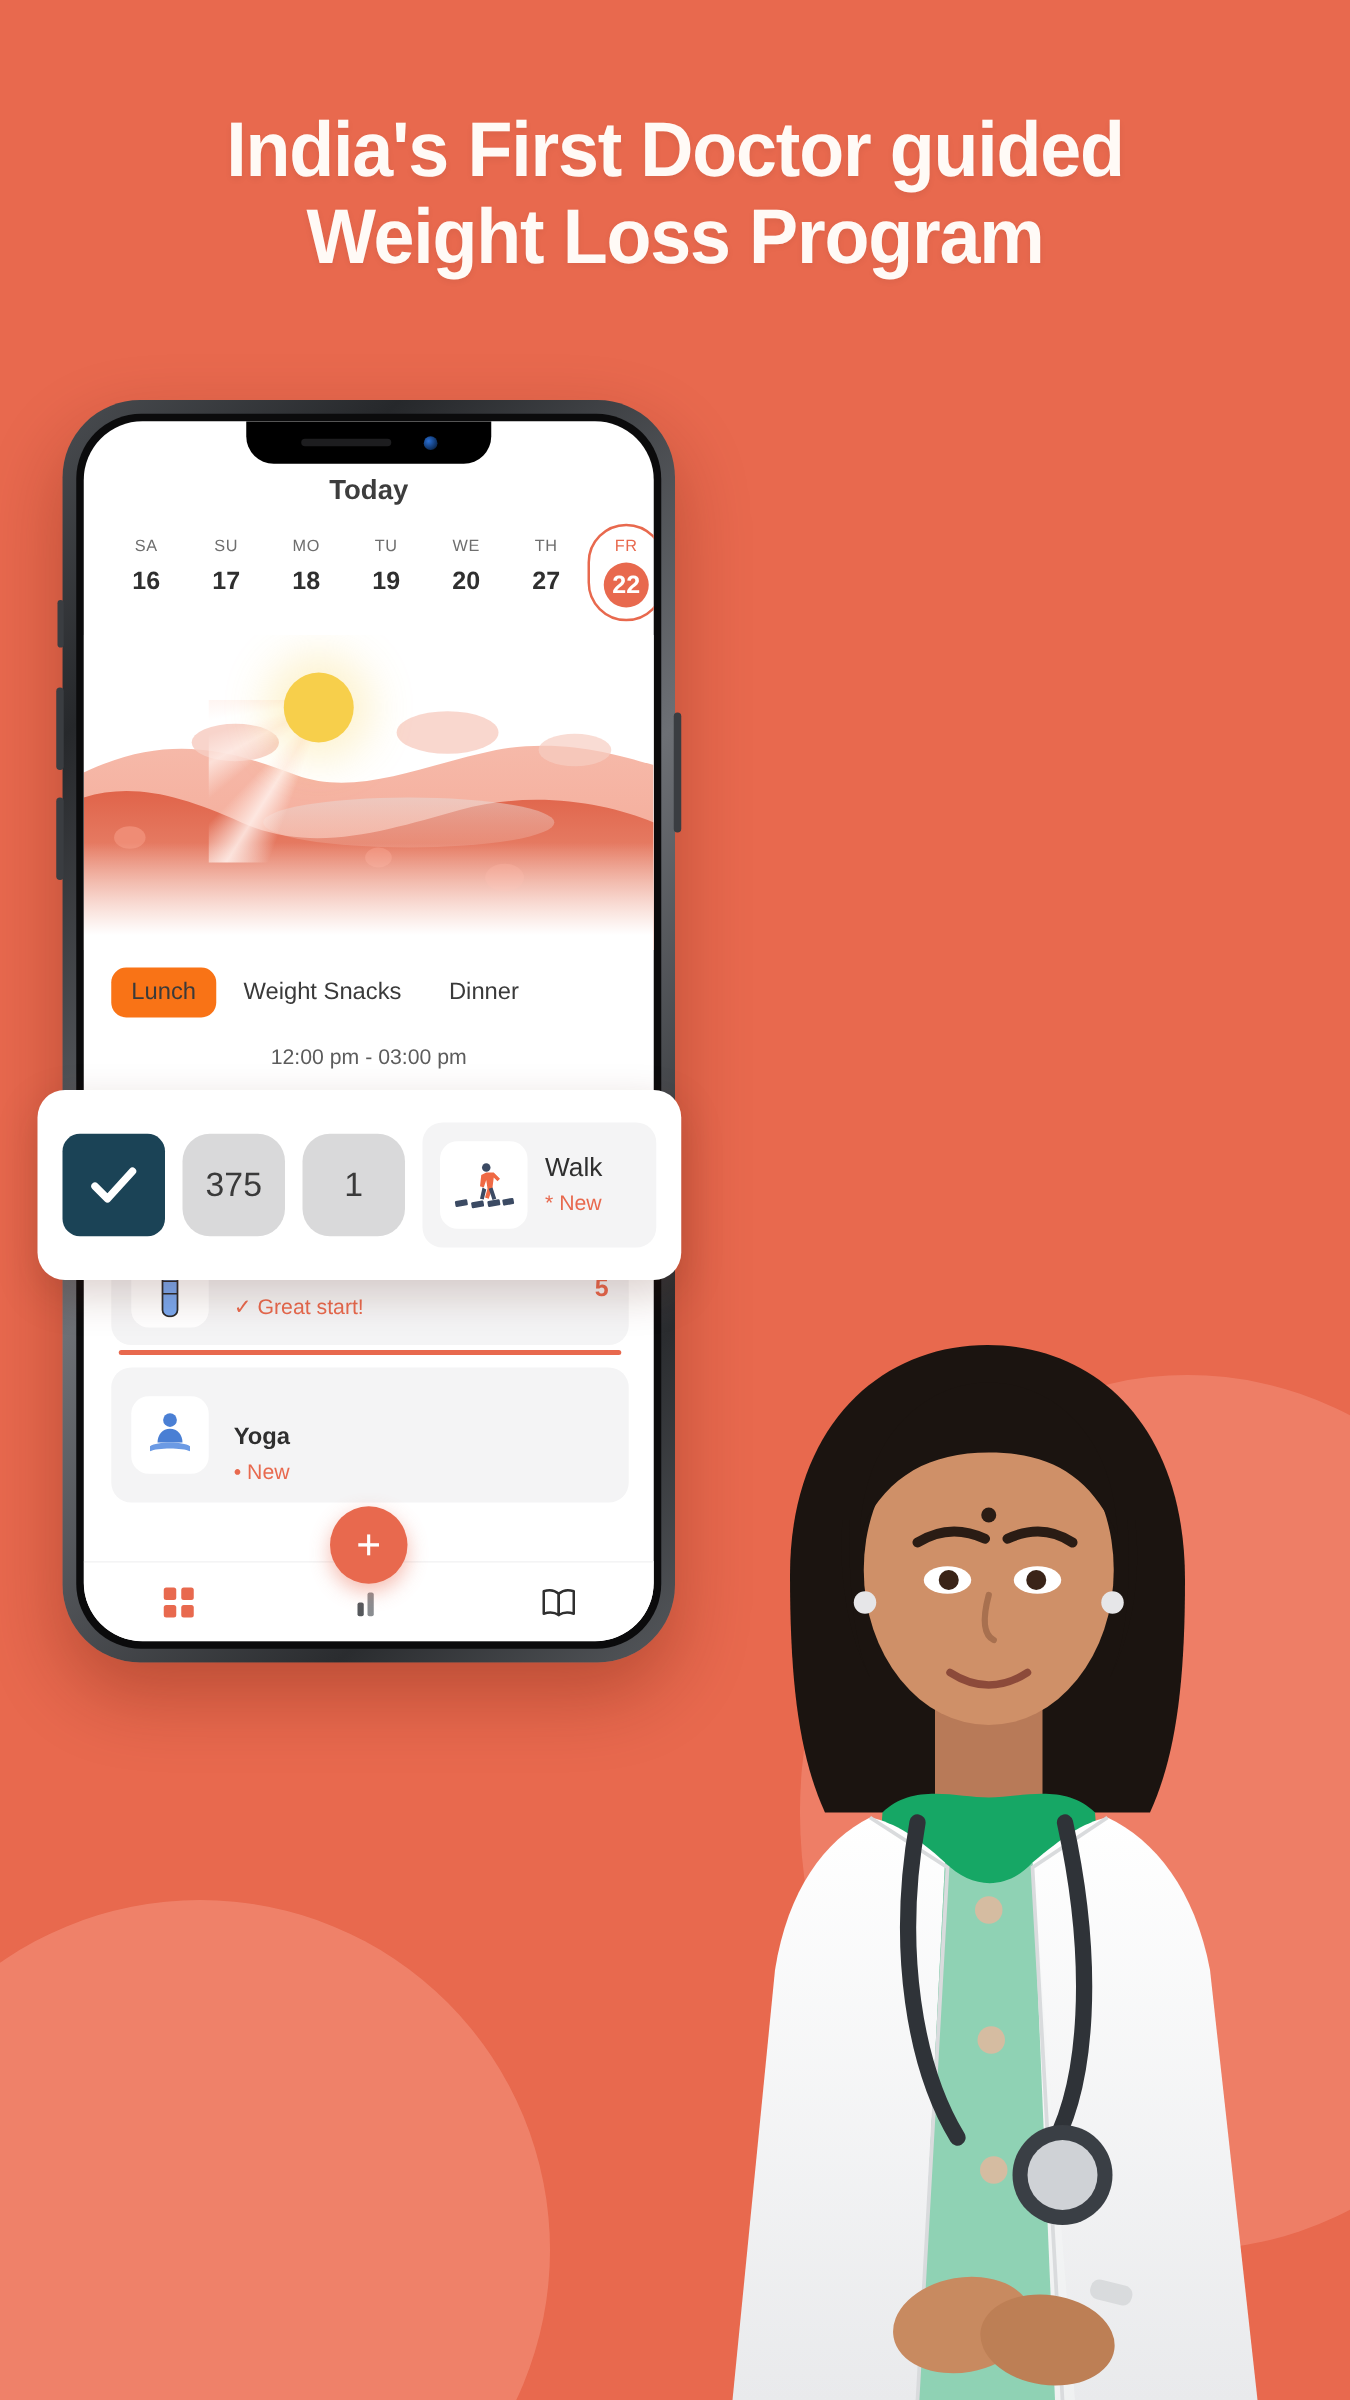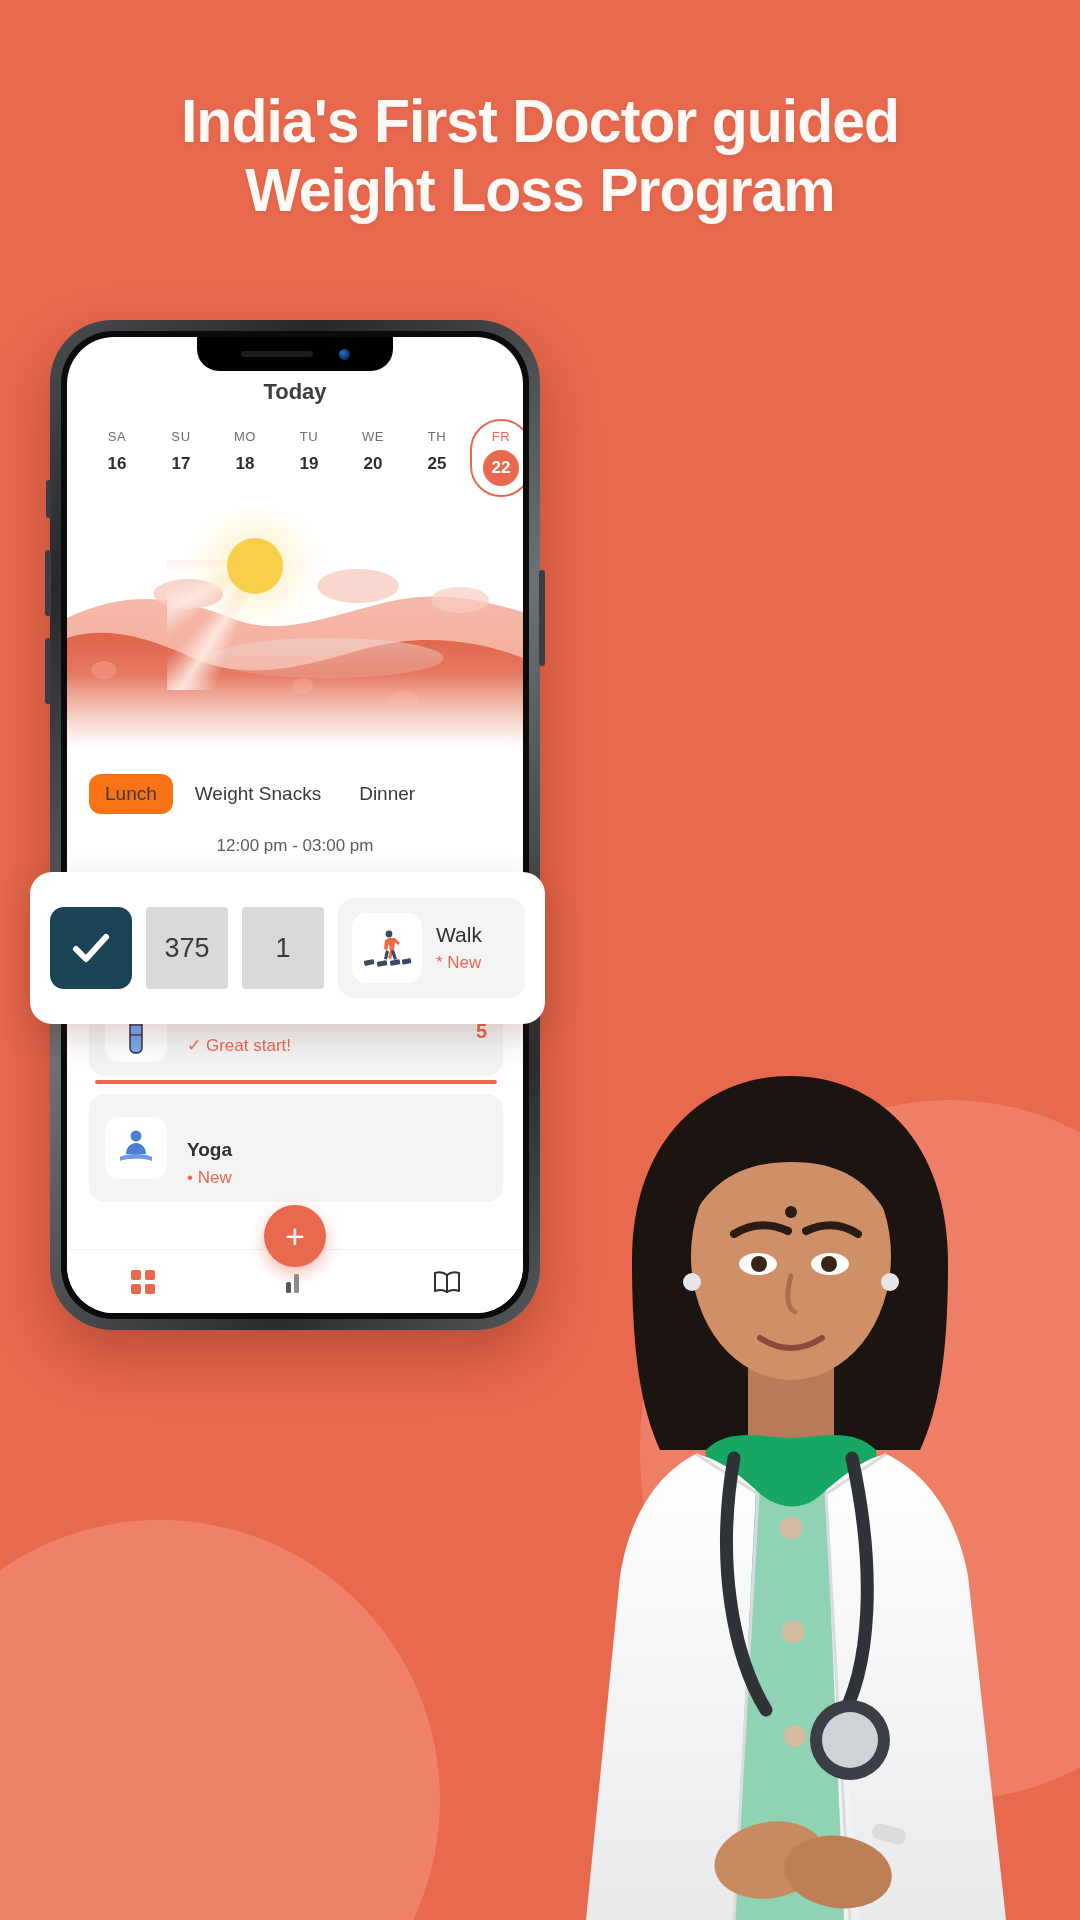--- a/index.html
+++ b/index.html
@@ -86,21 +86,21 @@
   .dates{
     display:flex; align-items:flex-start;
     padding:24px 14px 0 18px; gap:0;
     position:relative;
   }
   .date-cell{
     flex:1 0 auto; width:64px; text-align:center;
     position:relative;
   }
   .d-dow{ font-size:13px; color:#6e6e6e; letter-spacing:.6px; font-weight:500; }
-  .d-num{ font-size:17px; color:#2f2f2f; font-weight:700; margin-top:10px; }
+  .d-num{ font-size:20px; color:#2f2f2f; font-weight:700; margin-top:10px; }
   .date-cell.active{
     width:64px;
   }
   .date-cell.active .sel-ring{
     position:absolute; left:50%; top:-10px; transform:translateX(-50%);
     width:62px; height:78px; border-radius:34px;
     border:2px solid #e8694e;
   }
   .date-cell.active .d-dow{ color:#e8694e; position:relative; z-index:2; }
   .date-cell.active .d-num{
@@ -200,21 +200,21 @@
     box-shadow:0 12px 34px rgba(80,25,10,.20);
     display:flex; align-items:center; gap:14px;
     padding:0 20px;
     z-index:30;
   }
   .chk{
     width:82px; height:82px; border-radius:14px; background:#1b4356;
     display:flex; align-items:center; justify-content:center; flex:0 0 auto;
   }
   .chip{
-    width:82px; height:82px; border-radius:4px; background:#d9d9da;
+    width:82px; height:82px; border-radius:22px; background:#d9d9da;
     display:flex; align-items:center; justify-content:center;
     font-size:27px; color:#3a3a3a; flex:0 0 auto;
   }
   .walk-card{
     flex:1 1 auto; height:100px; border-radius:16px; background:#f4f4f5;
     display:flex; align-items:center; gap:14px; padding:0 14px;
     min-width:0; overflow:hidden;
   }
   .walk-ico{
     width:70px; height:70px; border-radius:14px; background:#fff;
@@ -273,21 +273,21 @@
         <div class="date-cell">
           <div class="d-dow">TU</div>
           <div class="d-num">19</div>
         </div>
         <div class="date-cell">
           <div class="d-dow">WE</div>
           <div class="d-num">20</div>
         </div>
         <div class="date-cell">
           <div class="d-dow">TH</div>
-          <div class="d-num">25</div>
+          <div class="d-num">27</div>
         </div>
         <div class="date-cell active">
           <div class="sel-ring"></div>
           <div class="d-dow">FR</div>
           <div class="d-num">22</div>
         </div>
       </div>
 
       <div class="hero">
         <div class="rays"></div>

